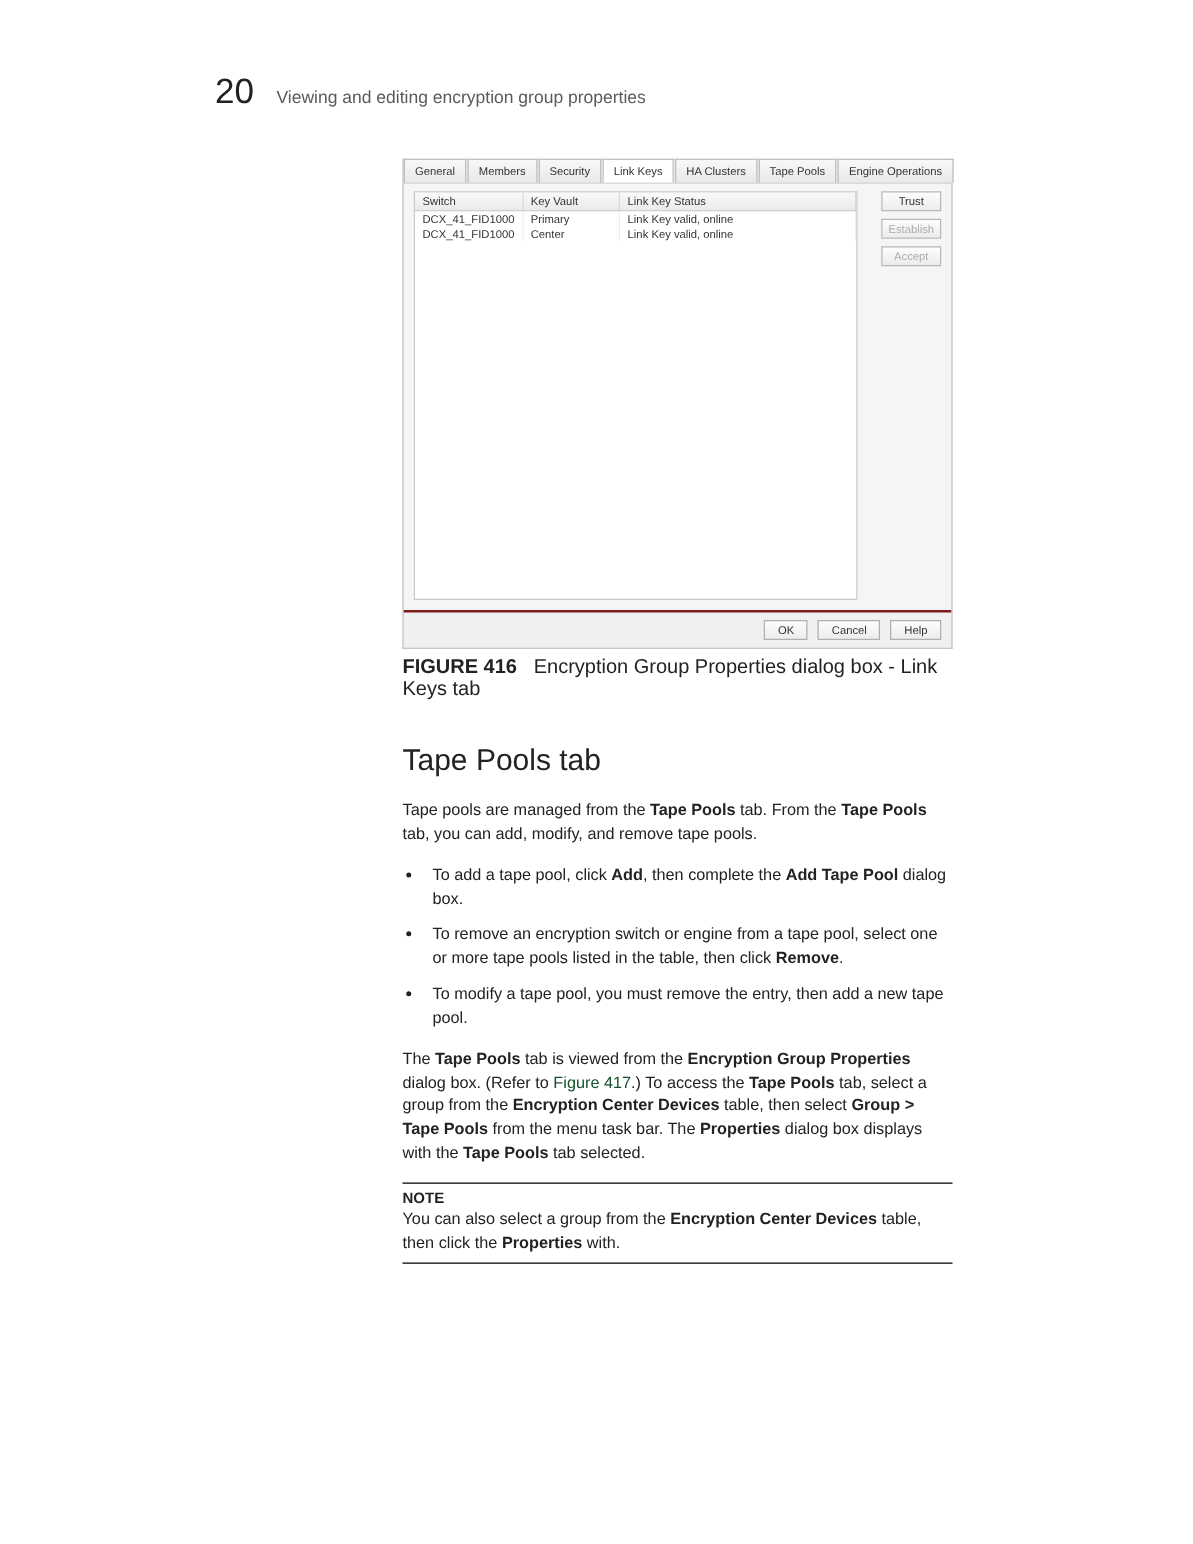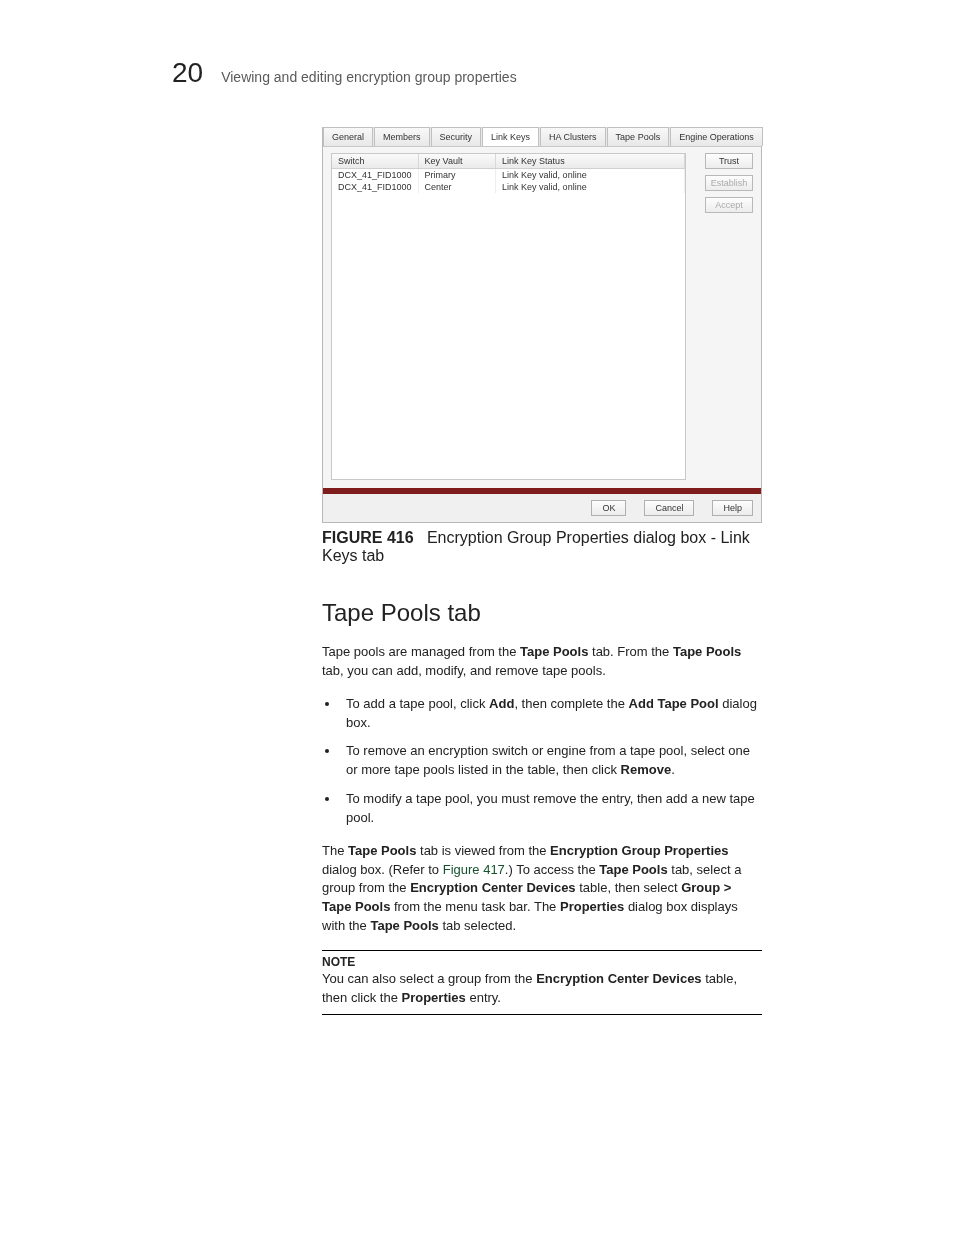--- a/index.html
+++ b/index.html
@@ -15,21 +15,21 @@
   .dlg-body{background:#f5f5f5;padding:6px 8px 8px 8px;}
   .table-desc{font-size:9px;color:#333;margin:2px 0 5px 1px;}
   .tbl-area{display:flex;gap:19px;align-items:flex-start;}
   .tbl{flex:1;border:1px solid #c8c8c8;background:#fff;height:325px;overflow:hidden;}
   .tbl table{width:100%;border-collapse:collapse;font-size:9px;}
   .tbl th{text-align:left;font-weight:400;background:linear-gradient(#fafafa,#eaeaea);border-right:1px solid #d8d8d8;border-bottom:1px solid #d0d0d0;padding:2px 6px;color:#333;}
   .tbl td{padding:1px 6px;border-right:1px solid #eee;color:#333;}
   .side-buttons{display:flex;flex-direction:column;gap:6px;width:48px;}
   .sbtn{border:1px solid #b8b8b8;background:linear-gradient(#fdfdfd,#ececec);font-size:9px;text-align:center;padding:2px 0;}
   .sbtn.disabled{color:#aaa;}
-  .dlg-footer{display:flex;justify-content:flex-end;gap:18px;padding:6px 8px;background:#f0f0f0;border-top:6px solid #7f1d1d;text-align:right;}
+  .dlg-footer{display:flex;justify-content:flex-end;gap:8px;padding:6px 8px;background:#f0f0f0;border-top:2px solid #7f1d1d;text-align:right;}
   .fbtn{border:1px solid #b0b0b0;background:linear-gradient(#fdfdfd,#ececec);font-size:9px;padding:2px 10px;}
   .fig-caption{margin-top:6px;font-size:16px;}
   .fig-caption strong{font-weight:700;}
   .content{margin-left:150px;margin-right:30px;}
   h2.section-head{font-size:24px;font-weight:400;color:#222;margin:34px 0 16px 0;font-family:Arial,Helvetica,sans-serif;}
   p.body-text{font-size:13px;line-height:1.45;margin:0 0 14px 0;}
   ul.bullets{margin:0 0 14px 0;padding-left:18px;}
   ul.bullets li{font-size:13px;line-height:1.45;margin-bottom:10px;padding-left:6px;}
   .bold{font-weight:700;}
   .linkc{color:#14532d;}
@@ -118,17 +118,17 @@
       <li>To modify a tape pool, you must remove the entry, then add a new tape pool.</li>
     </ul>
 
     <p class="body-text">
       <span>The </span><span class="bold">Tape Pools</span><span> tab is viewed from the </span><span class="bold">Encryption Group Properties</span><span> dialog box. (Refer to </span><span class="linkc">Figure 417</span><span>.) To access the </span><span class="bold">Tape Pools</span><span> tab, select a group from the </span><span class="bold">Encryption Center Devices</span><span> table, then select </span><span class="bold">Group &gt; Tape Pools</span><span> from the menu task bar. The </span><span class="bold">Properties</span><span> dialog box displays with the </span><span class="bold">Tape Pools</span><span> tab selected.</span>
     </p>
 
     <div class="note-block">
       <div class="note-label">NOTE</div>
       <div class="note-text">
-        <span>You can also select a group from the </span><span class="bold">Encryption Center Devices</span><span> table, then click the </span><span class="bold">Properties</span><span> entry.</span>
+        <span>You can also select a group from the </span><span class="bold">Encryption Center Devices</span><span> table, then click the </span><span class="bold">Properties</span><span> with.</span>
       </div>
     </div>
   </div>
 </div>
 
 </body></html>

